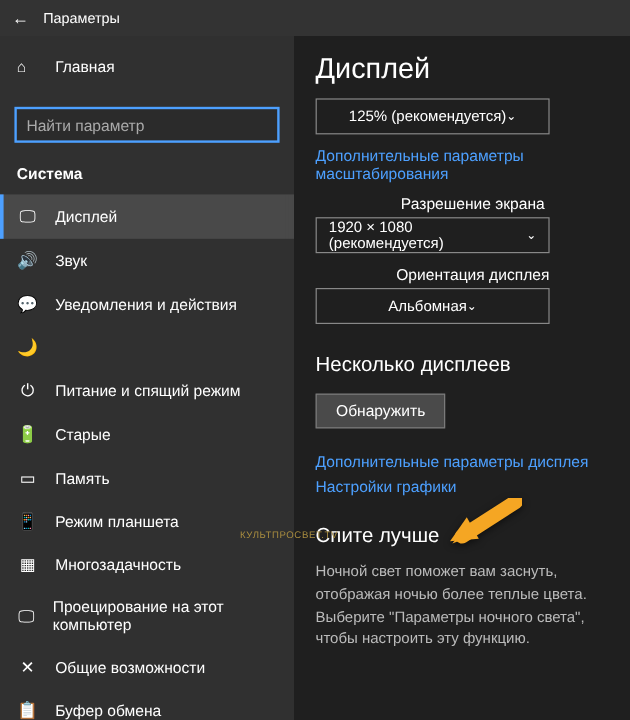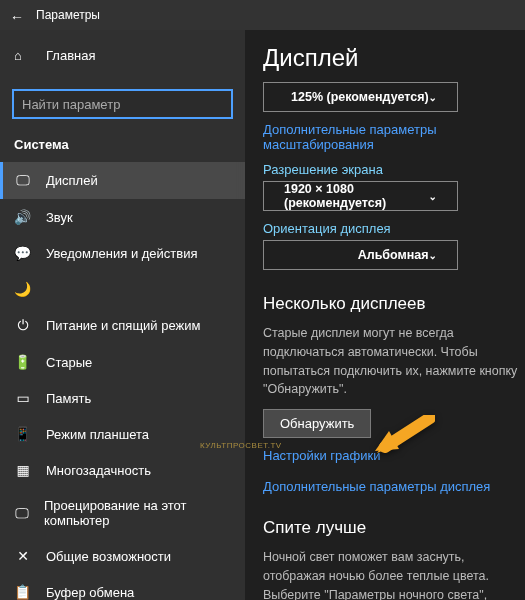--- a/index.html
+++ b/index.html
@@ -15,24 +15,24 @@
 .searchbox input { width: 100%; height: 30px; background: #2b2b2b; border: 2px solid #4da0ff; color: #ccc; padding: 0 8px; font-size: 13px; outline: none; }
 .searchbox input::placeholder { color: #aaa; }
 .group-header { padding: 6px 14px 10px 14px; font-size: 13px; font-weight: 600; }
 .nav-item { display: flex; align-items: center; padding: 10px 14px; font-size: 13px; cursor: pointer; position: relative; }
 .nav-item .icon { width: 18px; margin-right: 14px; font-size: 14px; text-align: center; }
 .nav-item.active { background: rgba(120,120,120,0.35); }
 .nav-item.active::before { content: ""; position: absolute; left: 0; top: 0; bottom: 0; width: 3px; background: #4da0ff; }
 .main { flex: 1; background: #1f1f1f; padding: 14px 0 14px 18px; overflow-y: auto; font-size: 13px; position: relative; }
 .main h1 { font-size: 24px; font-weight: 400; margin-bottom: 10px; }
 .main h2 { font-size: 17px; font-weight: 400; margin: 24px 0 10px 0; }
-.dropdown { border: 1px solid #888; height: 30px; display: flex; align-items: center; justify-content: flex-end; padding: 0 20px; margin-bottom: 10px; width: 195px; font-size: 12.5px; cursor: pointer; font-weight: bold; }
+.dropdown { border: 1px solid #888; height: 30px; display: flex; align-items: center; justify-content: center; padding: 0 10px; margin-bottom: 10px; width: 195px; font-size: 12.5px; cursor: pointer; }
 .dropdown .chev { font-size: 10px; }
 .link { color: #4da0ff; font-size: 13px; cursor: pointer; margin: 6px 0; }
-.label { color: #7dd3fc; font-size: 13px; margin: 10px 0 4px 0; }
+.label { color: #ffffff; font-size: 13px; margin: 10px 0 4px 0; text-align: center; }
 .desc { color: #bbb; font-size: 12.5px; line-height: 1.5; margin: 6px 0; }
 .button { display: inline-block; background: #4a4a4a; border: 1px solid #7a7a7a; padding: 6px 16px; font-size: 13px; cursor: pointer; margin: 4px 0; }
 .arrow { position: absolute; top: 385px; left: 130px; pointer-events: none; }
 .arrow svg { filter: drop-shadow(0 2px 3px rgba(0,0,0,0.5)); }
 .watermark { position: absolute; left: 200px; top: 441px; font-size: 8px; color: #a88c3f; transform: rotate(0deg); letter-spacing: 0.5px; pointer-events: none; }
 ::-webkit-scrollbar { width: 0; }
 </style>
 </head>
 <body>
 
@@ -117,25 +117,24 @@
       <span class="chev">⌄</span>
     </div>
 
     <div class="label">Ориентация дисплея</div>
     <div class="dropdown">
       <span>Альбомная</span>
       <span class="chev">⌄</span>
     </div>
 
     <h2>Несколько дисплеев</h2>
-    <div class="desc">Старые дисплеи могут не всегда подключаться автоматически. Чтобы попытаться подключить их, нажмите кнопку "Обнаружить".</div>
     <div class="button">Обнаружить</div>
 
+    <div class="link" style="margin-top:16px">Дополнительные параметры дисплея</div>
     <div class="link">Настройки графики</div>
-    <div class="link" style="margin-top:16px">Дополнительные параметры дисплея</div>
 
     <h2>Спите лучше</h2>
     <div class="desc">Ночной свет поможет вам заснуть, отображая ночью более теплые цвета. Выберите "Параметры ночного света", чтобы настроить эту функцию.</div>
 
     
 
     <div class="arrow">
       <svg width="60" height="48" viewBox="0 0 60 48">
         <path d="M55 3 L8 33 L20 33 L8 33 L12 21 L8 33 Z" fill="#f5a623" stroke="#f5a623" stroke-width="2"></path>
         <polygon points="2,38 22,30 14,22" fill="#f5a623"></polygon>

